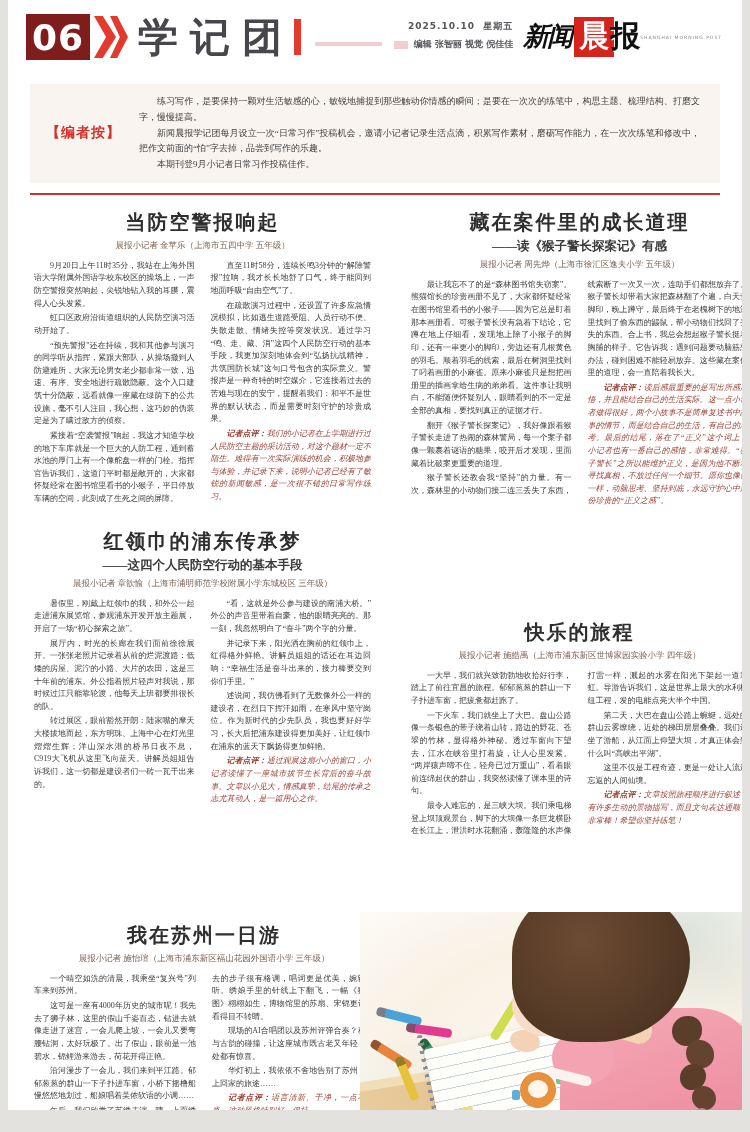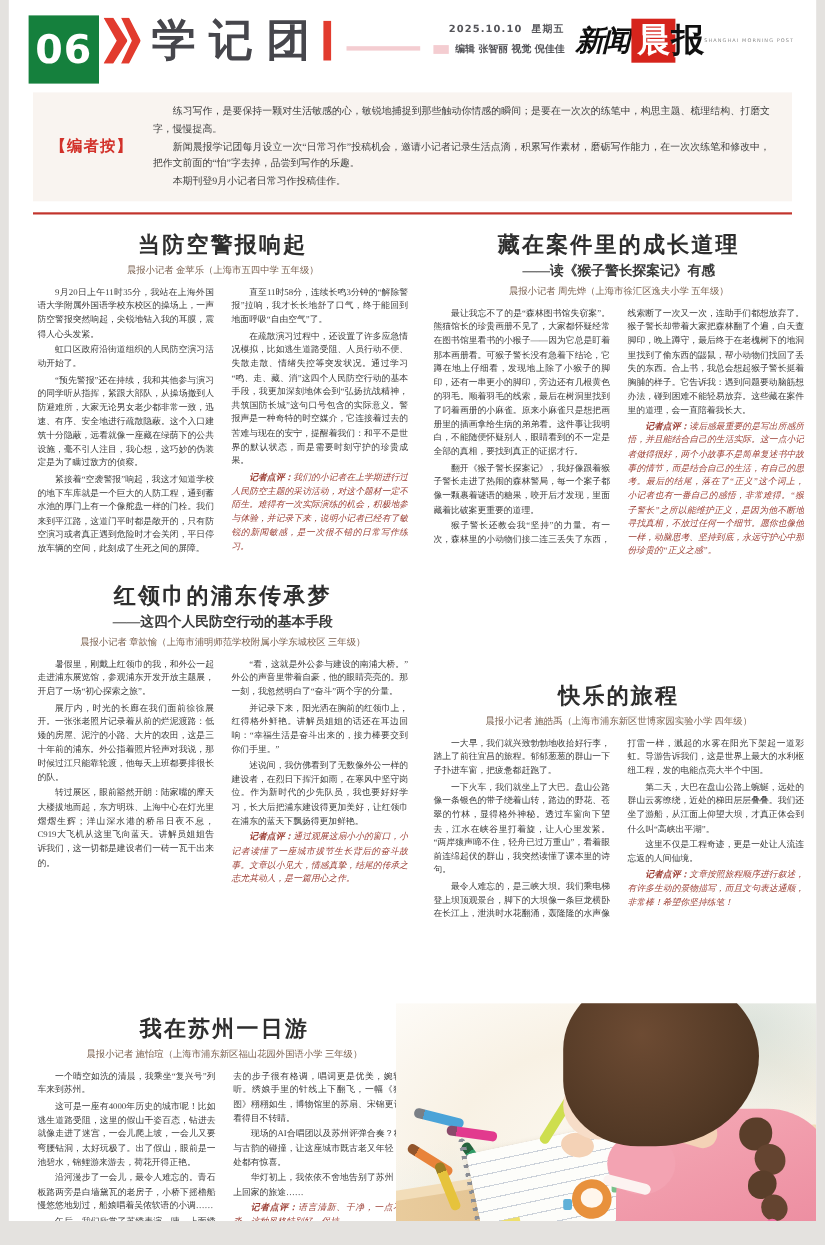--- a/index.html
+++ b/index.html
@@ -2,21 +2,21 @@
 <html lang="zh"><head>
 <meta charset="utf-8">
 <style>
   html,body{margin:0;padding:0;}
   body{background:#cfcdca;font-family:"Liberation Serif","DejaVu Serif",serif;}
   .canvas{position:relative;width:750px;height:1132px;background:#e4e2df;overflow:hidden;}
   .page{position:absolute;left:8px;top:0;width:734px;height:1110px;background:#ffffff;overflow:hidden;}
 
   
   .hdr{display:flex;align-items:flex-start;padding:14px 20px 0 18px;height:62px;}
-  .pagebox{width:64px;height:62px;background:#15803d;color:#fff;display:flex;align-items:center;justify-content:center;
+  .pagebox{width:64px;height:46px;background:#7f1d1d;color:#fff;display:flex;align-items:center;justify-content:center;
            font-family:"DejaVu Sans",sans-serif;font-size:36px;font-weight:700;letter-spacing:1px;}
   .chev{position:relative;width:34px;height:46px;margin-left:4px;flex:none;}
   .chev i{position:absolute;top:2px;bottom:2px;background:#e23b2e;display:block;}
   .chev i.c1{left:0;width:22px;clip-path:polygon(0 0,40% 0,100% 50%,40% 100%,0 100%,55% 50%);}
   .chev i.c2{left:16px;width:18px;clip-path:polygon(0 0,40% 0,100% 50%,40% 100%,0 100%,55% 50%);}
   .section-title{font-family:"DejaVu Sans","Liberation Sans",sans-serif;font-size:40px;font-weight:900;color:#46464c;
                  letter-spacing:12px;line-height:46px;margin-left:10px;white-space:nowrap;}
   .red-tick{width:7px;height:36px;background:#e23b2e;margin:5px 0 0 0;flex:none;}
   .pink-line{flex:1;height:4px;background:#f4cdd1;margin:28px 12px 0 14px;}
   .meta{margin-top:6px;text-align:right;white-space:nowrap;flex:none;}
@@ -31,21 +31,21 @@
   .logo-suffix{font-size:30px;font-weight:900;color:#101010;margin-left:-4px;text-shadow:1px 1px 0 #fff;}
   .logo-sub{font-size:4.5px;color:#8a8a8a;letter-spacing:1px;margin-top:1px;font-family:"DejaVu Sans",sans-serif;}
 
   
   .note{display:flex;align-items:center;margin:8px 22px 10px 22px;background:#f9f4f0;padding:10px 20px 10px 16px;}
   .note-label{color:#d2312a;font-size:14px;font-weight:700;letter-spacing:1px;margin-right:18px;white-space:nowrap;}
   .note-text p{margin:0;font-size:9px;line-height:1.75;color:#3f3f3f;text-align:justify;text-indent:2em;}
   .red-rule{margin:0 22px;border-top:2px solid #c2342c;}
 
   
-  .mainarea{display:grid;grid-template-columns:337px 337px;column-gap:23px;padding:10px 22px 0 26px;}
+  .mainarea{display:grid;grid-template-columns:337px 337px;column-gap:40px;padding:10px 22px 0 26px;}
   .article{margin-bottom:10px;}
   .a-title{margin:4px 0 2px;font-size:20px;font-weight:900;color:#2e2e2e;text-align:center;letter-spacing:2px;}
   .a-sub{margin:0 0 2px;font-size:12.5px;font-weight:700;color:#3a3a3a;text-align:center;}
   .a-byline{font-size:8.5px;color:#7b6150;text-align:center;margin:4px 0 8px;}
   .cols{column-count:2;column-gap:16px;overflow:hidden;}
   .cols p{margin:0 0 2px;font-size:8px;line-height:1.58;color:#3b3b3b;text-align:justify;text-indent:2em;}
   p.comment{color:#9c3f35;font-style:italic;}
   .c-label{font-weight:700;}
   .h258{height:258px;} .h272{height:272px;} .h330{height:330px;} .h228{height:228px;} .h172{height:172px;}
 
@@ -149,21 +149,21 @@
     <main class="mainarea">
       <div class="half">
 
         <article class="article">
           <h2 class="a-title">当防空警报响起</h2>
           <div class="a-byline">晨报小记者 金苹乐（上海市五四中学 五年级）</div>
           <div class="cols h258">
             <p>9月20日上午11时35分，我站在上海外国语大学附属外国语学校东校区的操场上，一声防空警报突然响起，尖锐地钻入我的耳膜，震得人心头发紧。</p>
             <p>虹口区政府沿街道组织的人民防空演习活动开始了。</p>
             <p>“预先警报”还在持续，我和其他参与演习的同学听从指挥，紧跟大部队，从操场撤到人防避难所，大家无论男女老少都非常一致，迅速、有序、安全地进行疏散隐蔽。这个入口建筑十分隐蔽，远看就像一座藏在绿荫下的公共设施，毫不引人注目，我心想，这巧妙的伪装定是为了瞒过敌方的侦察。</p>
-            <p>紧接着“空袭警报”响起，我这才知道学校的地下车库就是一个巨大的人防工程，通到蓄水池的厚门上有一个像舵盘一样的门栓。我们来到平江路，这道门平时都是敞开的，只有防空演习或者真正遇到危险时才会关闭，平日停放车辆的空间，此刻成了生死之间的屏障。</p>
+            <p>紧接着“空袭警报”响起，我这才知道学校的地下车库就是一个巨大的人防工程，通到蓄水池的厚门上有一个像舵盘一样的门栓。指挥官告诉我们，这道门平时都是敞开的，大家都怀疑经常在图书馆里看书的小猴子，平日停放车辆的空间，此刻成了生死之间的屏障。</p>
             <p>直至11时58分，连续长鸣3分钟的“解除警报”拉响，我才长长地舒了口气，终于能回到地面呼吸“自由空气”了。</p>
             <p>在疏散演习过程中，还设置了许多应急情况模拟，比如逃生道路受阻、人员行动不便、失散走散、情绪失控等突发状况。通过学习“鸣、走、藏、消”这四个人民防空行动的基本手段，我更加深刻地体会到“弘扬抗战精神，共筑国防长城”这句口号包含的实际意义。警报声是一种奇特的时空媒介，它连接着过去的苦难与现在的安宁，提醒着我们：和平不是世界的默认状态，而是需要时刻守护的珍贵成果。</p>
             <p class="comment"><span class="c-label">记者点评：</span><span>我们的小记者在上学期进行过人民防空主题的采访活动，对这个题材一定不陌生。难得有一次实际演练的机会，积极地参与体验，并记录下来，说明小记者已经有了敏锐的新闻敏感，是一次很不错的日常写作练习。</span></p>
           </div>
         </article>
 
         <article class="article">
           <h2 class="a-title">红领巾的浦东传承梦</h2>
           <h3 class="a-sub">——这四个人民防空行动的基本手段</h3>
           <div class="a-byline">晨报小记者 章歆愉（上海市浦明师范学校附属小学东城校区 三年级）</div>
@@ -209,22 +209,22 @@
       </div>
     </main>
 
     <section class="bottom-band">
 
       <article class="bottom-article">
         <h2 class="a-title">我在苏州一日游</h2>
         <div class="a-byline">晨报小记者 施怡瑄（上海市浦东新区福山花园外国语小学 三年级）</div>
         <div class="cols h172">
           <p>一个晴空如洗的清晨，我乘坐“复兴号”列车来到苏州。</p>
-          <p>这可是一座有4000年历史的城市呢！比如逃生道路受阻，这里的假山千姿百态，钻进去就像走进了迷宫，一会儿爬上坡，一会儿又要弯腰钻洞，太好玩极了。出了假山，眼前是一池碧水，锦鲤游来游去，荷花开得正艳。</p>
-          <p>沿河漫步了一会儿，最令人难忘的。青石板路两旁是白墙黛瓦的老房子，小桥下摇橹船慢悠悠地划过，船娘唱着吴侬软语的小调……</p>
+          <p>这可是一座有4000年历史的城市呢！我先去了狮子林，这里的假山千姿百态，钻进去就像走进了迷宫，一会儿爬上坡，一会儿又要弯腰钻洞，太好玩极了。出了假山，眼前是一池碧水，锦鲤游来游去，荷花开得正艳。</p>
+          <p>沿河漫步了一会儿，我们来到平江路。郁郁葱葱的群山一下子扑进车窗，小桥下摇橹船慢悠悠地划过，船娘唱着吴侬软语的小调……</p>
           <p>午后，我们欣赏了苏绣表演。咦，上面绣有各种精美的花卉，昆曲演员身段优美，迈出去的步子很有格调，唱词更是优美，婉转动听。绣娘手里的针线上下翻飞，一幅《猫戏图》栩栩如生，博物馆里的苏扇、宋锦更让我看得目不转睛。</p>
           <p>现场的AI合唱团以及苏州评弹合奏？科技与古韵的碰撞，让这座城市既古老又年轻，处处都有惊喜。</p>
           <p>华灯初上，我依依不舍地告别了苏州，踏上回家的旅途……</p>
           <p class="comment"><span class="c-label">记者点评：</span><span>语言清新、干净，一点不拖沓，这种风格特别好，保持。</span></p>
         </div>
       </article>
 
       <div class="illus">
         <div class="wash"></div>
         <div class="desk-edge"></div>

